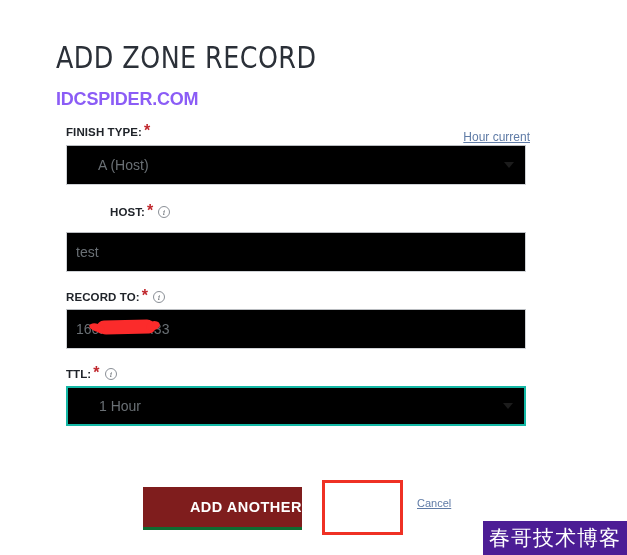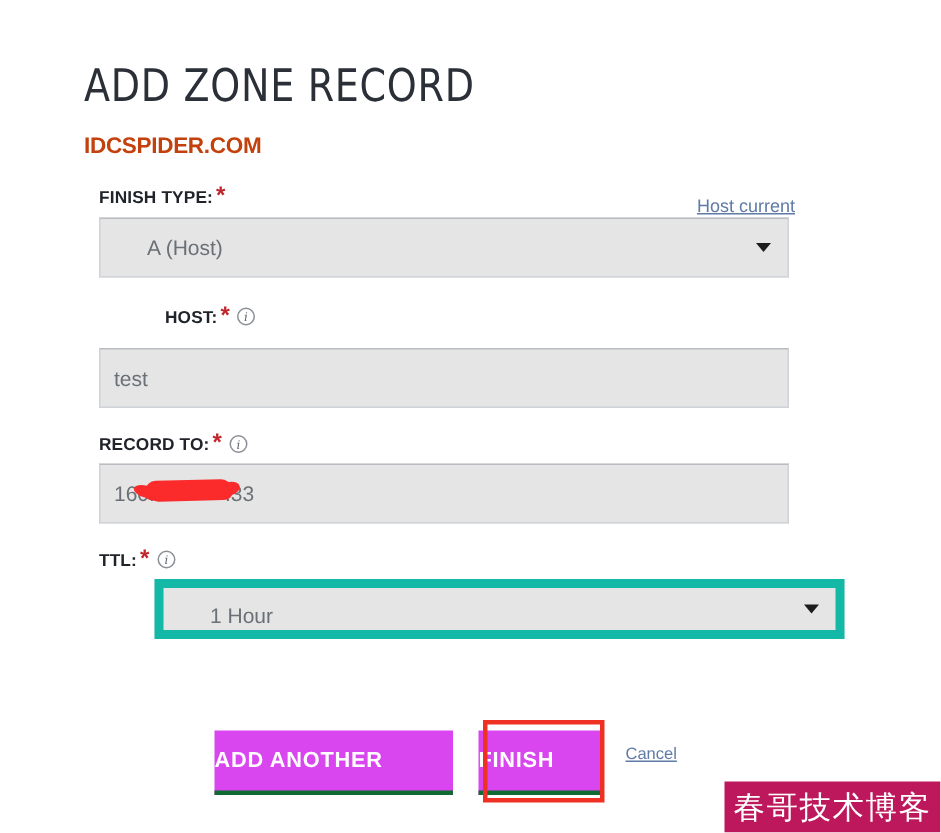--- a/index.html
+++ b/index.html
@@ -34,23 +34,23 @@
     font-stretch: condensed;
     transform: scaleX(0.94);
     transform-origin: left center;
   }
 
   
   .domain-name {
     position: absolute;
     left: 56px;
     top: 89px;
-    font-size: 15px;
+    font-size: 18px;
     font-weight: bold;
-    color: #c2410c;
+    color: #8b5cf6;
     letter-spacing: -0.2px;
   }
 
   
   .form-area {
     position: absolute;
     left: 0;
     top: 118px;
     width: 627px;
   }
@@ -98,41 +98,40 @@
     cursor: pointer;
   }
 
   
   .control {
     position: absolute;
     left: 66px;
     width: 460px;
     height: 40px;
     box-sizing: border-box;
-    background: #e5e5e5;
+    background: #000000;
     border: 1px solid #cfd2d6;
     border-top: 1px solid #b9bcc0;
     font-size: 14px;
     color: #5d6368;
   }
   .control.text-input {
     padding: 0 0 16px 9px;
     line-height: 38px;
     color: #6a7075;
   }
   .control.select-box {
     padding: 0 0 0 31px;
     line-height: 38px;
     color: #6a7075;
     cursor: pointer;
   }
   .control.select-box.focused {
-    border: 6px solid #14b8a6;
+    border: 2px solid #14b8a6;
     line-height: 36px;
-    margin-left: 37px;
   }
   .caret {
     position: absolute;
     right: 11px;
     top: 50%;
     transform: translateY(-50%);
     width: 0; height: 0;
     border-left: 5px solid transparent;
     border-right: 5px solid transparent;
     border-top: 6px solid #1c1c1c;
@@ -172,28 +171,28 @@
   
   .button-row {
     position: absolute;
     left: 0;
     top: 487px;
     width: 627px;
     height: 48px;
   }
   .btn {
     position: absolute;
-    background: #d946ef;
+    background: #7f1d1d;
     border: none;
     border-bottom: 3px solid #0f6b31;
     color: #ffffff;
     font-size: 14.5px;
     font-weight: bold;
     letter-spacing: 0.5px;
-    text-align: left;
+    text-align: right;
     box-sizing: border-box;
     cursor: pointer;
     font-family: "Liberation Sans", sans-serif;
   }
   #btn-add-another {
     left: 143px;
     top: 0;
     width: 159px;
     height: 43px;
     line-height: 40px;
@@ -225,21 +224,21 @@
     cursor: pointer;
   }
 
   
   .watermark {
     position: absolute;
     left: 483px;
     top: 521px;
     width: 144px;
     height: 34px;
-    background: #be185d;
+    background: #4c1d95;
     color: #ffffff;
     font-size: 21px;
     line-height: 34px;
     text-align: center;
     letter-spacing: 1px;
     font-family: "DejaVu Sans", sans-serif;
   }
 </style>
 </head>
 <body>
@@ -248,21 +247,21 @@
 
   <h1 class="page-title">ADD ZONE RECORD</h1>
 
   <div class="domain-name">IDCSPIDER.COM</div>
 
   <div class="form-area">
 
     <div class="label-row" style="top:4px;">
       <span class="field-label">FINISH TYPE:</span><span class="req-star">*</span>
     </div>
-    <div class="view-current">Host current</div>
+    <div class="view-current">Hour current</div>
 
     <div class="control select-box" style="top:27px;">
       <span>A (Host)</span>
       <span class="caret"></span>
     </div>
 
     <div class="label-row" style="top:84px;padding-left:44px;">
       <span class="field-label">HOST:</span><span class="req-star">*</span><span class="info-icon"><svg width="10" height="10" viewBox="0 0 10 10">
             <text x="5" y="8" font-size="8" font-style="italic" text-anchor="middle" fill="#63696f" font-family="DejaVu Serif, serif">i</text>
           </svg></span>
@@ -289,20 +288,19 @@
       <span>1 Hour</span>
       <span class="caret"></span>
     </div>
 
   </div>
 
   <div class="redact"></div>
 
   <div class="button-row">
     <div class="btn" id="btn-add-another">ADD ANOTHER</div>
-    <div class="btn" id="btn-finish">FINISH</div>
     <div class="highlight-box"></div>
     <div class="cancel-link">Cancel</div>
   </div>
 
   <div class="watermark">春哥技术博客</div>
 
 </div>
 
 </body></html>

